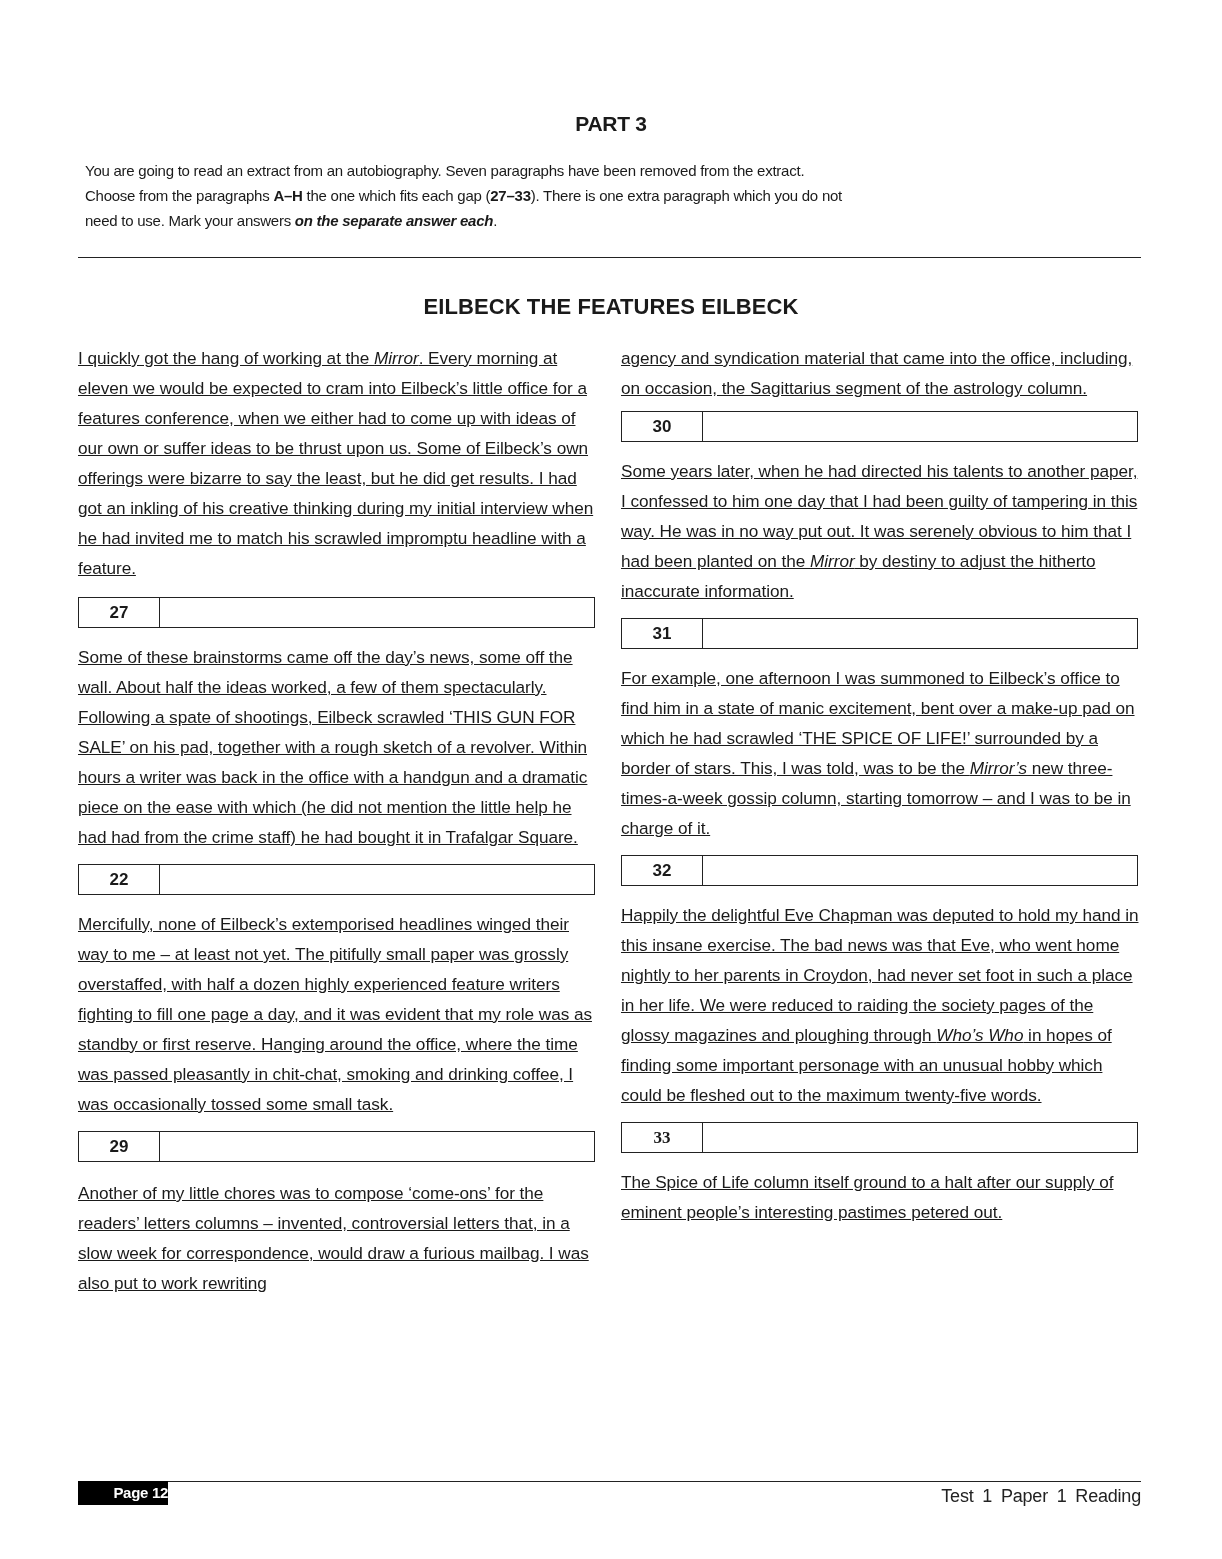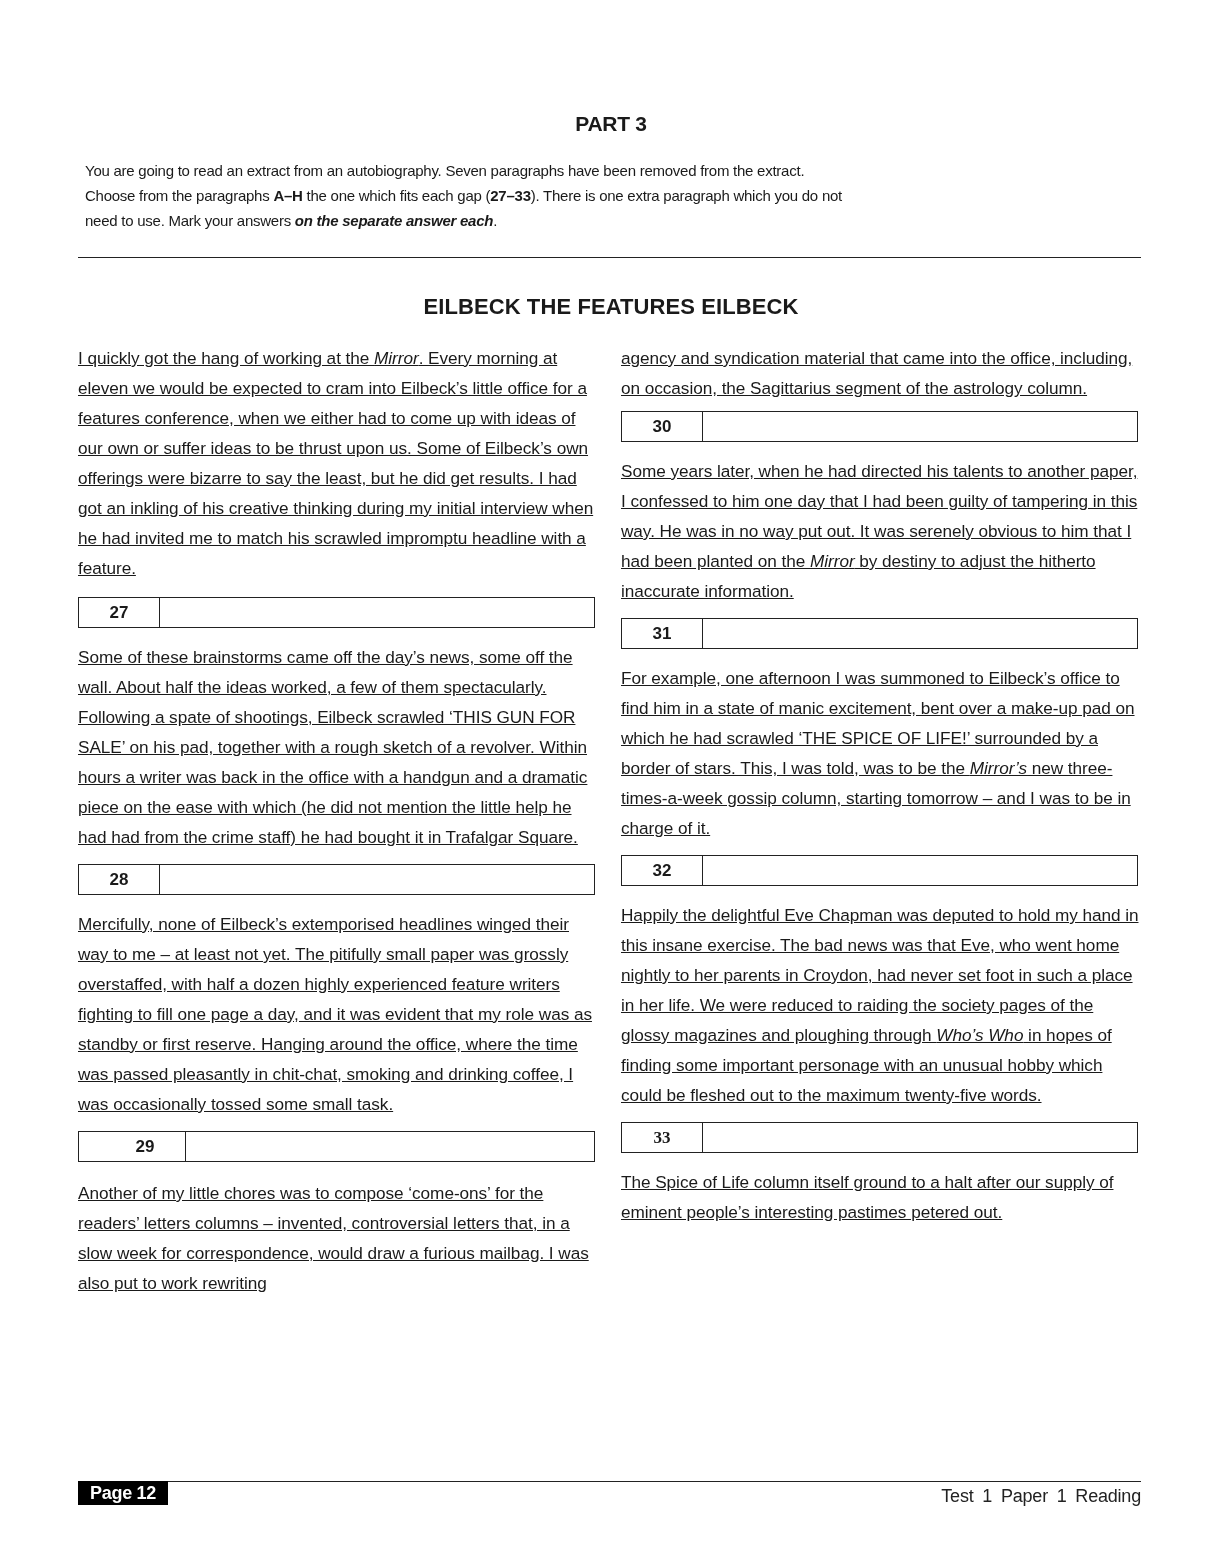--- a/index.html
+++ b/index.html
@@ -41,21 +41,21 @@
       font-weight: bold; font-size: 17px; line-height: 29px;
     }
     .gap .blank { flex: 1; }
     .footer-rule {
       position: absolute; top: 1481px; left: 165px; width: 976px; height: 0;
       border-top: 1.5px solid #222;
     }
     .page-badge {
       position: absolute; top: 1481px; left: 78px; width: 90px; height: 24px;
       background: #000; color: #fff; font-family: "Liberation Sans", sans-serif;
-      font-size: 18px; font-weight: bold; line-height: 24px; text-align: center;
+      font-size: 15px; font-weight: bold; line-height: 24px; text-align: right;
       letter-spacing: -0.3px;
     }
     .footer-text {
       position: absolute; top: 1486px; right: 81px;
       font-family: Liberation Sans, sans-serif; font-size: 18px; letter-spacing: -0.2px;
       word-spacing: 4px; color: #222;
     }
   </style>
 </head>
 <body>
@@ -73,25 +73,25 @@
 <div class="article-title">EILBECK THE FEATURES EILBECK</div>
 
 <div class="col col-left">
   <p><span>I quickly got the hang of working at the </span><i>Mirror</i><span>. Every morning at eleven we would be expected to cram into Eilbeck’s little office for a features conference, when we either had to come up with ideas of our own or suffer ideas to be thrust upon us. Some of Eilbeck’s own offerings were bizarre to say the least, but he did get results. I had got an inkling of his creative thinking during my initial interview when he had invited me to match his scrawled impromptu headline with a feature.</span></p>
   <div class="gap" style="margin-top:14px;margin-bottom:14px;">
     <div class="num">27</div>
     <div class="blank"></div>
   </div>
   <p>Some of these brainstorms came off the day’s news, some off the wall. About half the ideas worked, a few of them spectacularly. Following a spate of shootings, Eilbeck scrawled ‘THIS GUN FOR SALE’ on his pad, together with a rough sketch of a revolver. Within hours a writer was back in the office with a handgun and a dramatic piece on the ease with which (he did not mention the little help he had had from the crime staff) he had bought it in Trafalgar Square.</p>
   <div class="gap" style="margin-top:12px;margin-bottom:14px;">
-    <div class="num">28</div>
+    <div class="num">22</div>
     <div class="blank"></div>
   </div>
   <p>Mercifully, none of Eilbeck’s extemporised headlines winged their way to me – at least not yet. The pitifully small paper was grossly overstaffed, with half a dozen highly experienced feature writers fighting to fill one page a day, and it was evident that my role was as standby or first reserve. Hanging around the office, where the time was passed pleasantly in chit-chat, smoking and drinking coffee, I was occasionally tossed some small task.</p>
-  <div class="gap" style="margin-top:12px;margin-bottom:16px;padding-left:26px;">
+  <div class="gap" style="margin-top:12px;margin-bottom:16px;">
     <div class="num">29</div>
     <div class="blank"></div>
   </div>
   <p>Another of my little chores was to compose ‘come-ons’ for the readers’ letters columns – invented, controversial letters that, in a slow week for correspondence, would draw a furious mailbag. I was also put to work rewriting</p>
 </div>
 
 <div class="col col-right">
   <p>agency and syndication material that came into the office, including, on occasion, the Sagittarius segment of the astrology column.</p>
   <div class="gap" style="margin-top:8px;margin-bottom:14px;">
     <div class="num">30</div>

